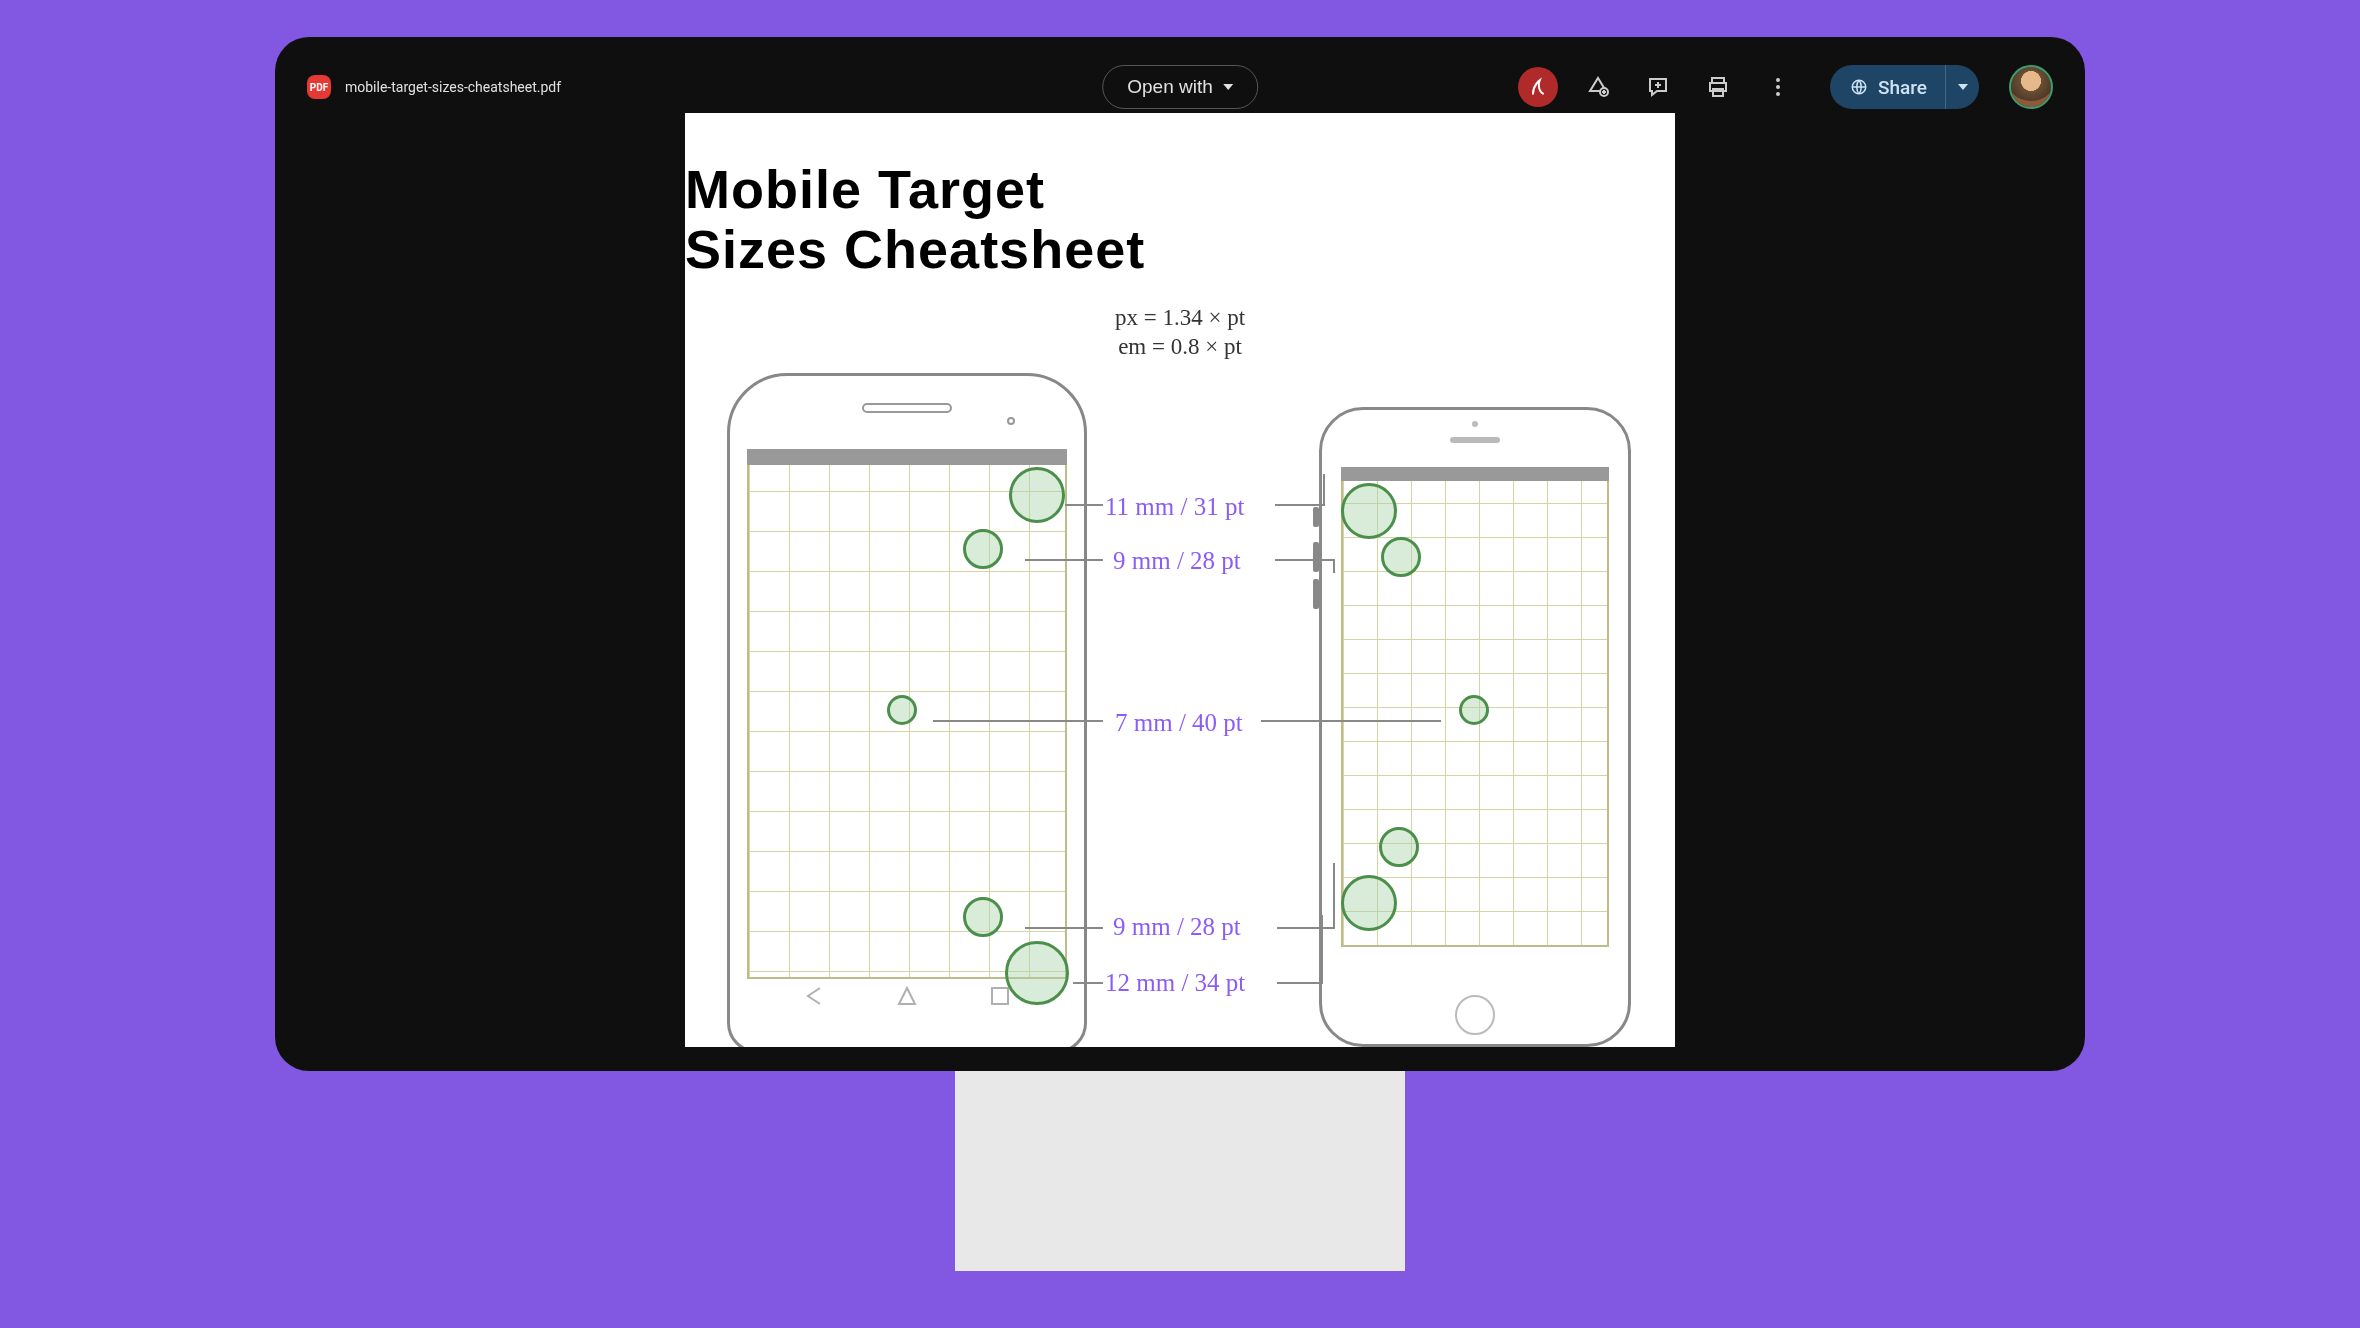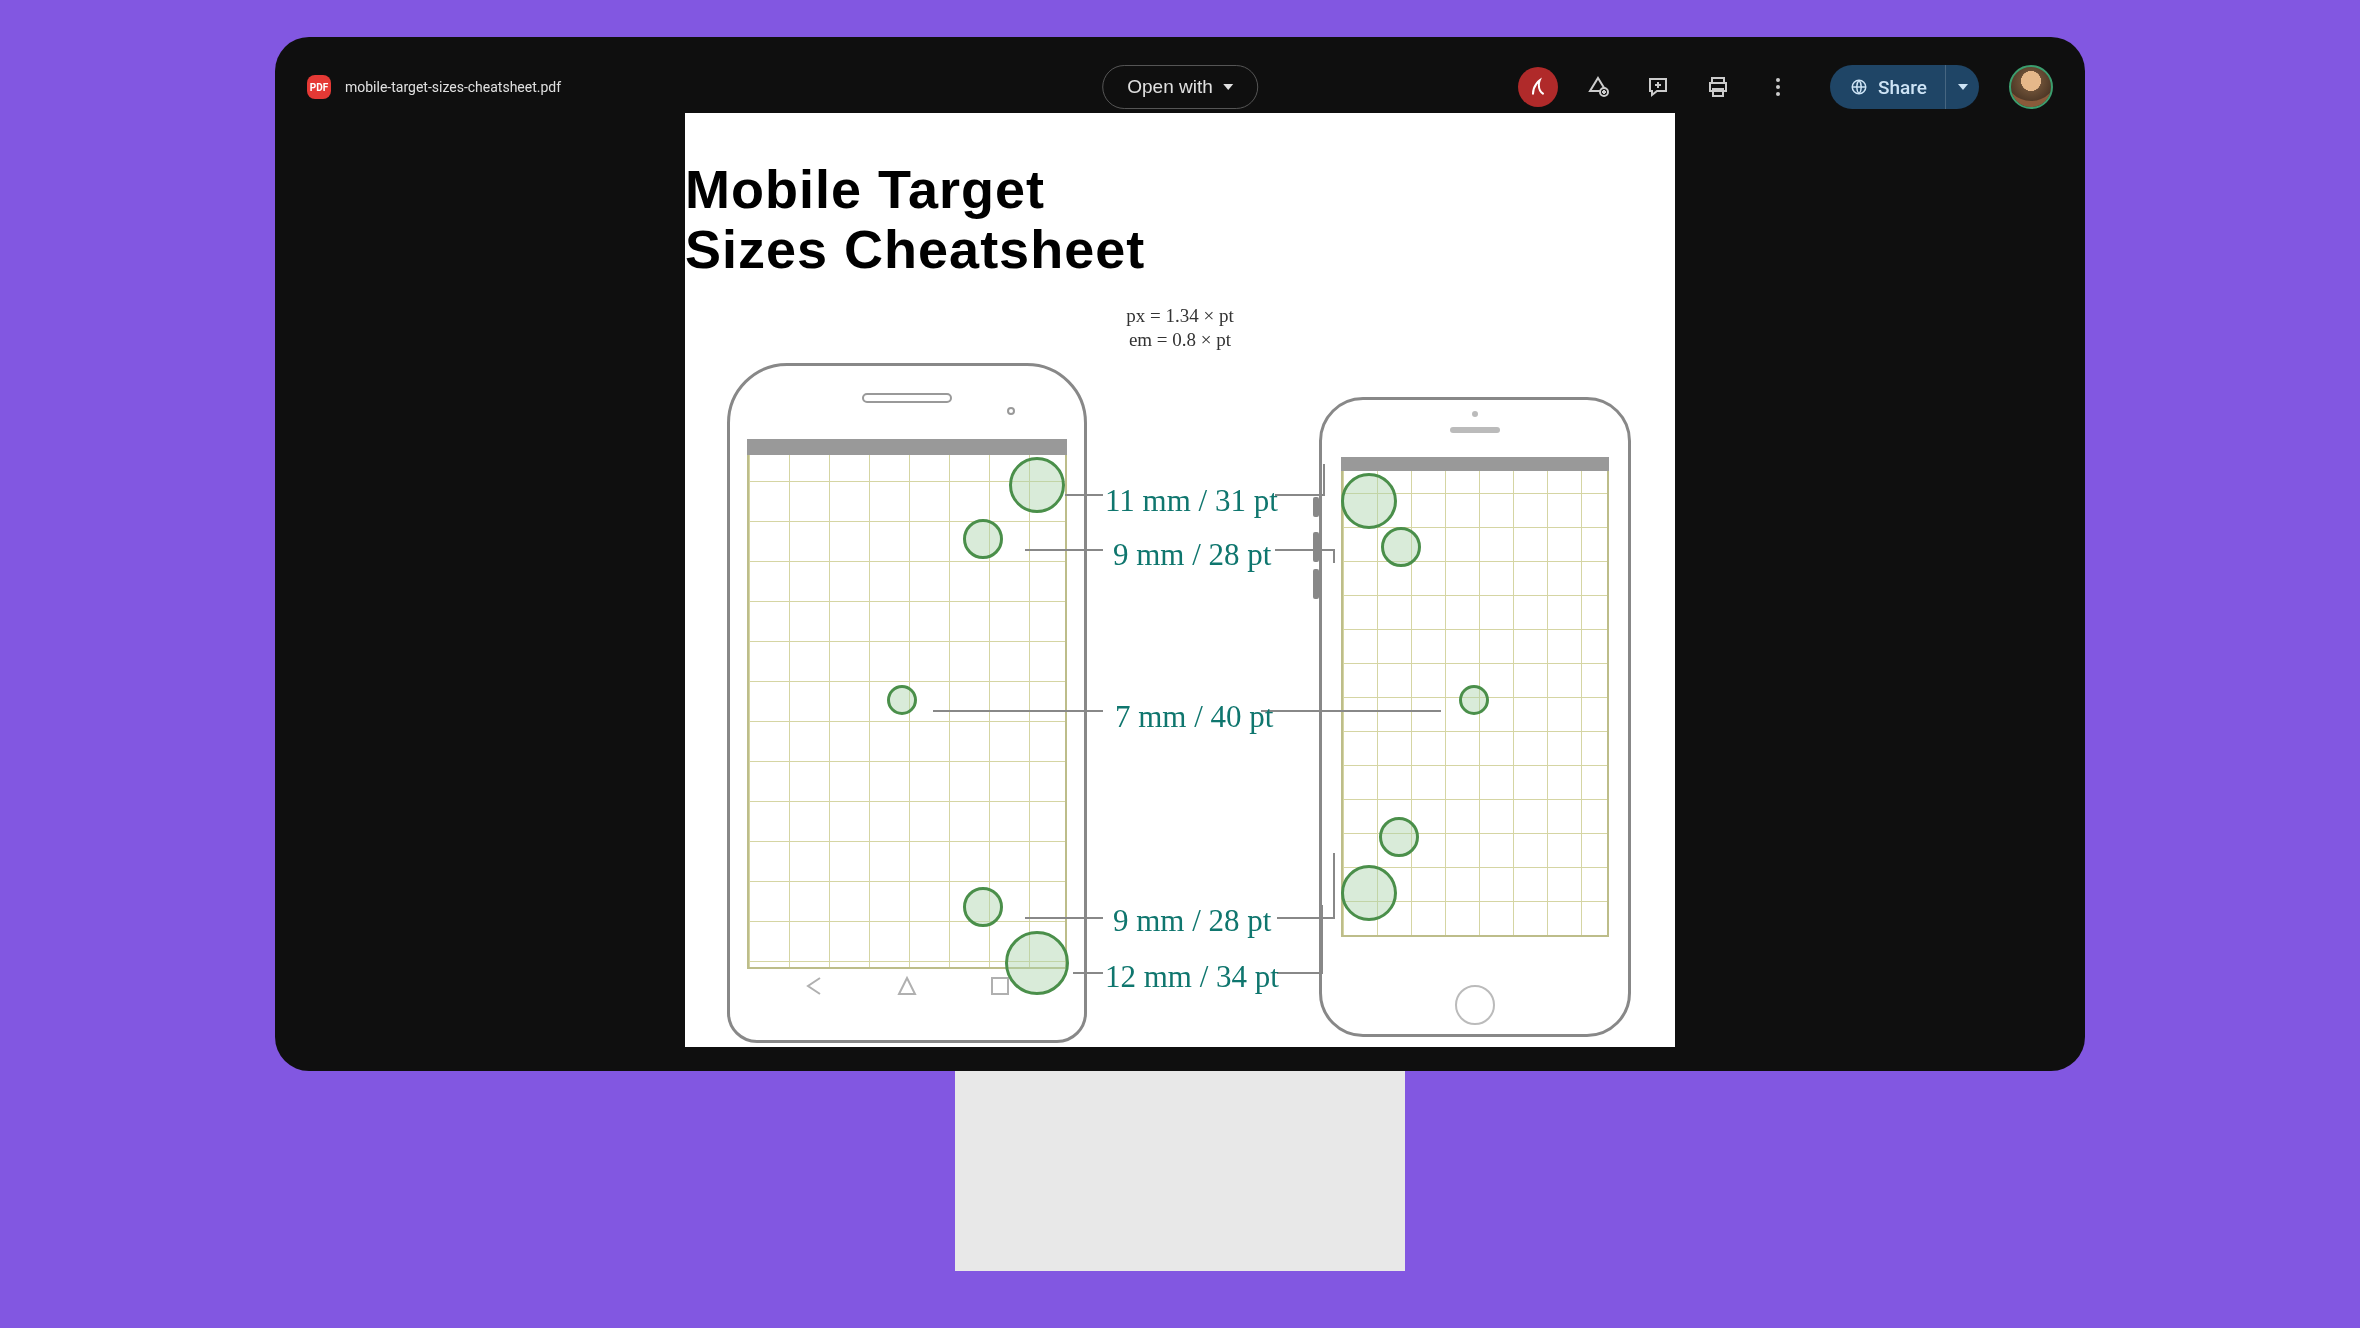--- a/index.html
+++ b/index.html
@@ -170,21 +170,21 @@
       font-size: 54px;
       text-align: left;
       line-height: 1.12;
       letter-spacing: 1px;
       margin-top: 46px;
       color: #000;
     }
     .conv {
       text-align: center;
       color: #333;
-      font-size: 19px;
+      font-size: 23px;
       line-height: 1.25;
       margin-top: 24px;
       font-family: Georgia, serif;
     }
 
     .phones {
       position: relative;
       margin-top: 12px;
       height: 720px;
     }
@@ -343,22 +343,22 @@
       position: absolute;
       left: 0;
       top: 0;
       width: 100%;
       height: 100%;
       pointer-events: none;
     }
     .mid-label {
       position: absolute;
       font-family: Georgia, serif;
-      font-size: 31px;
-      color: #0f766e;
+      font-size: 25px;
+      color: #8b5cf6;
       white-space: nowrap;
       text-align: right;
     }
 
     
     .leader {
       position: absolute;
       background: #888;
     }
   </style>

